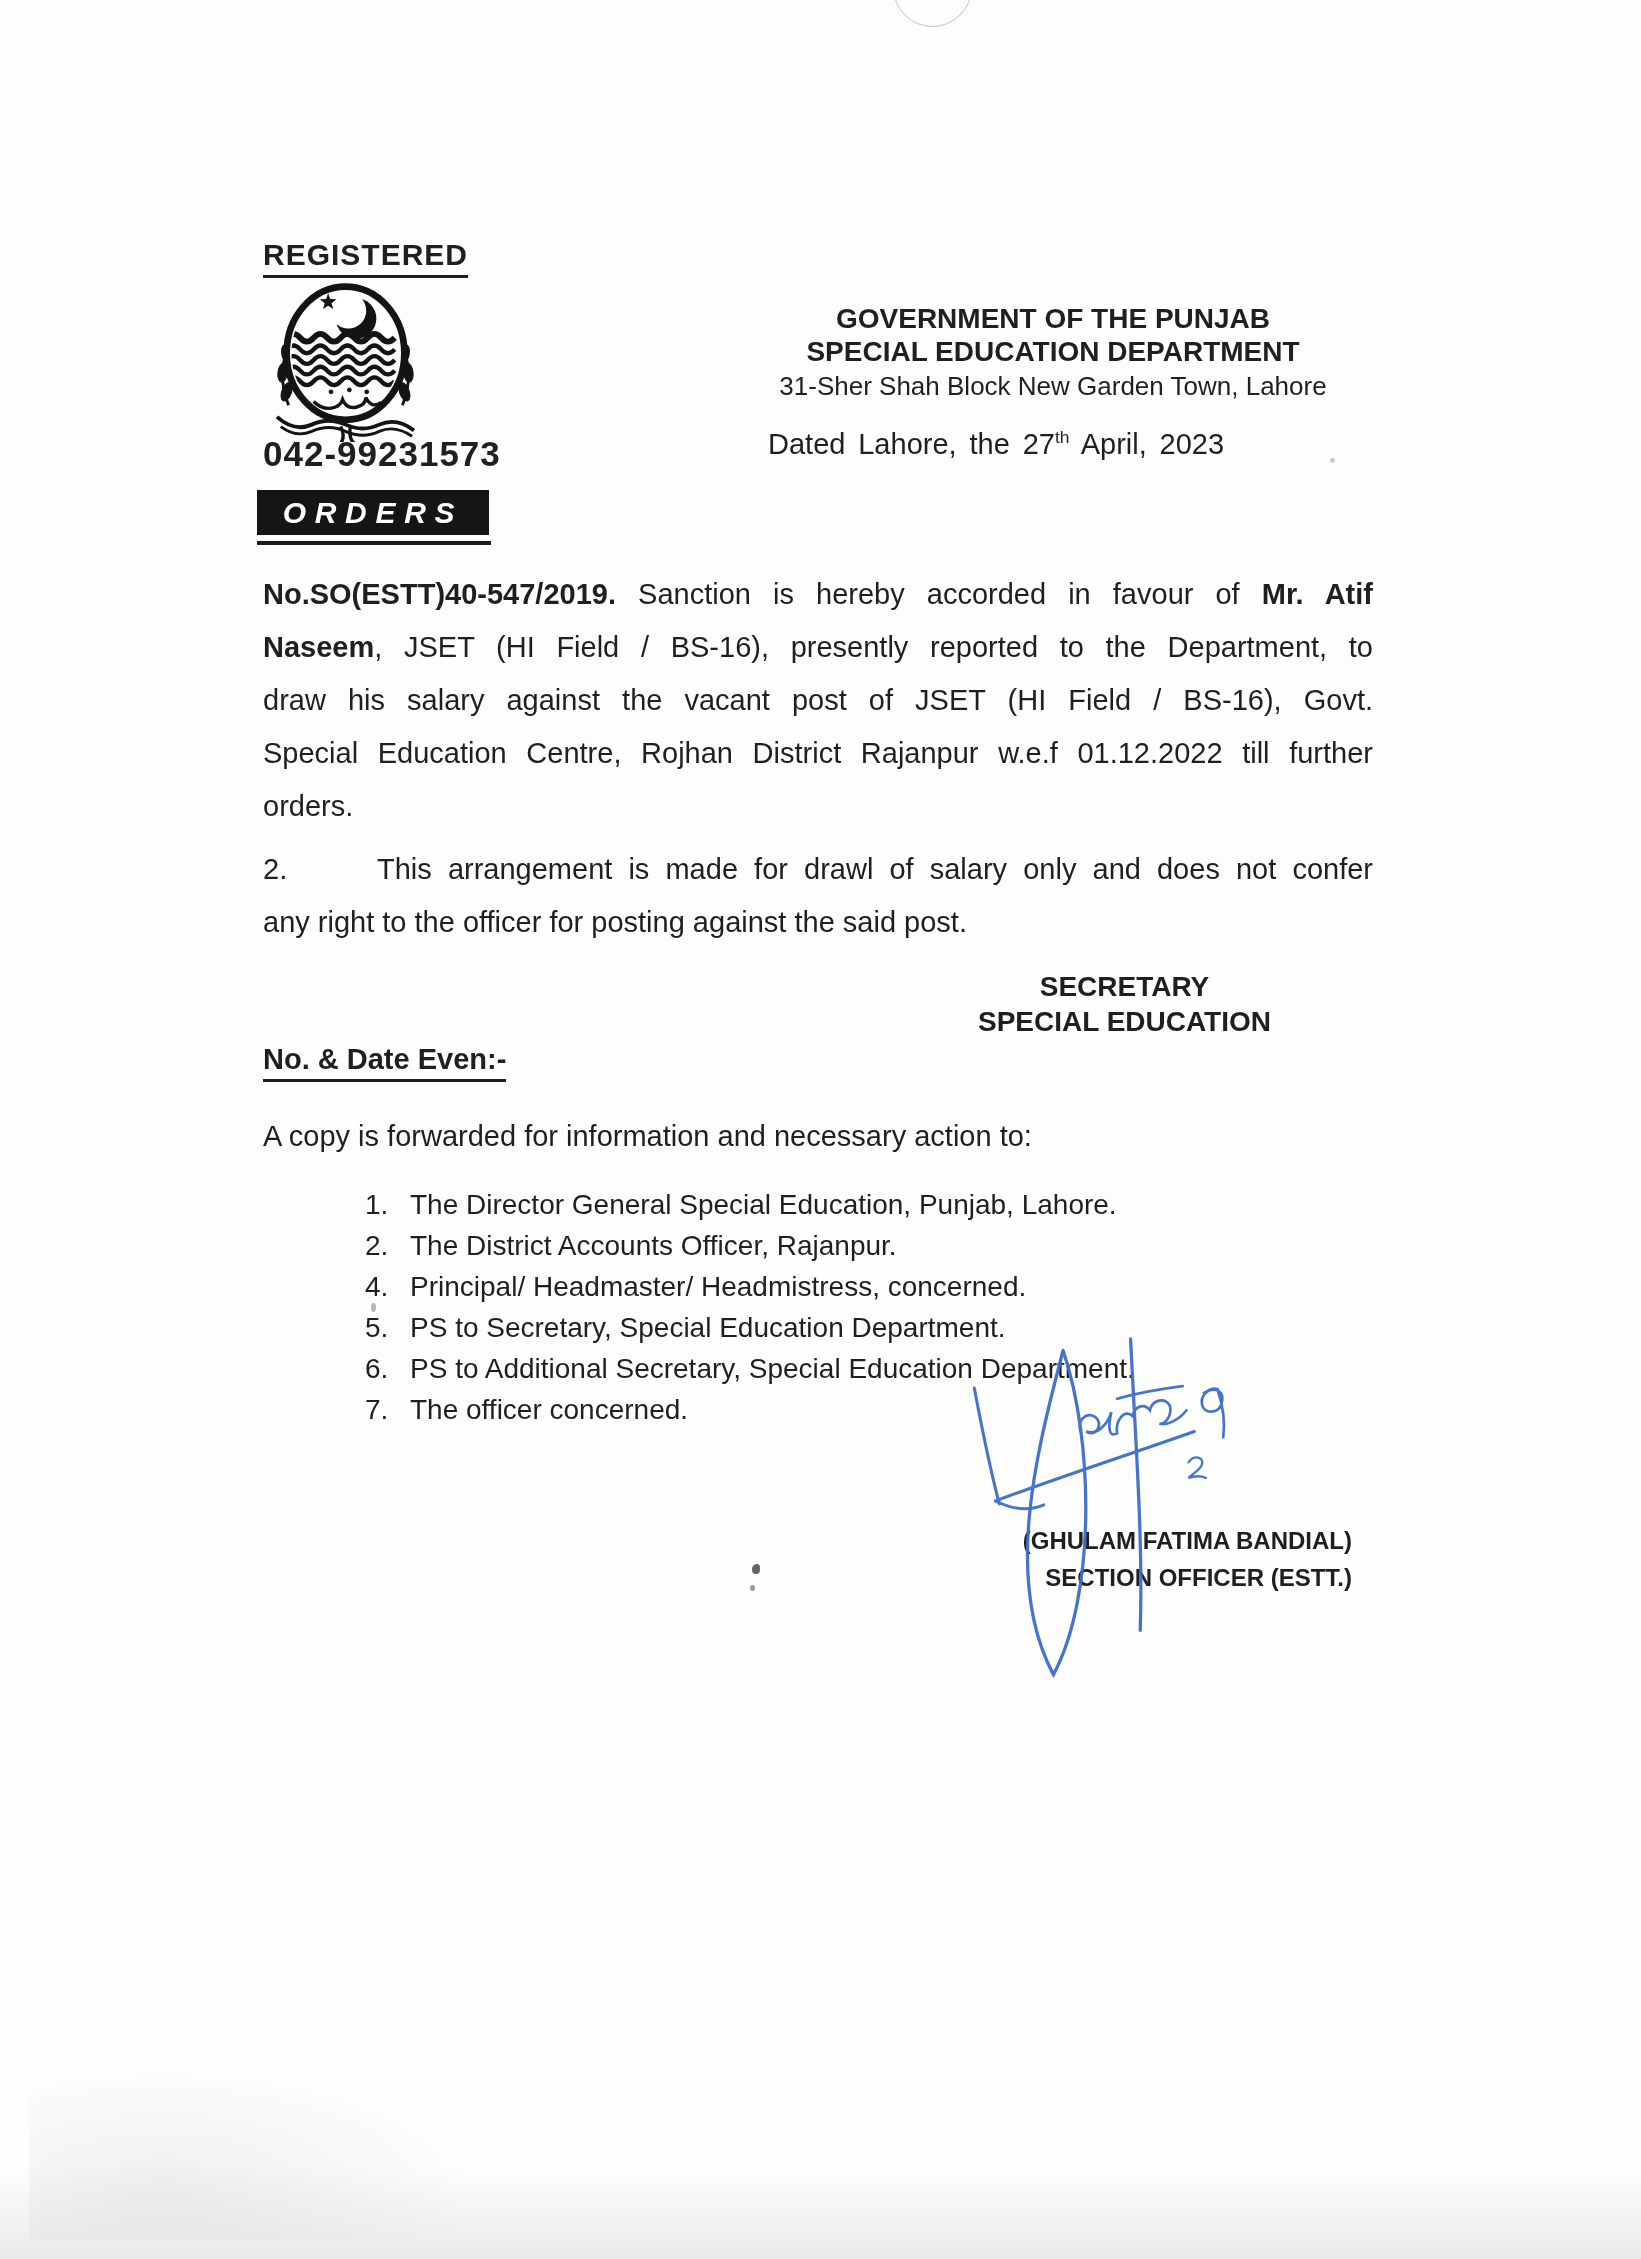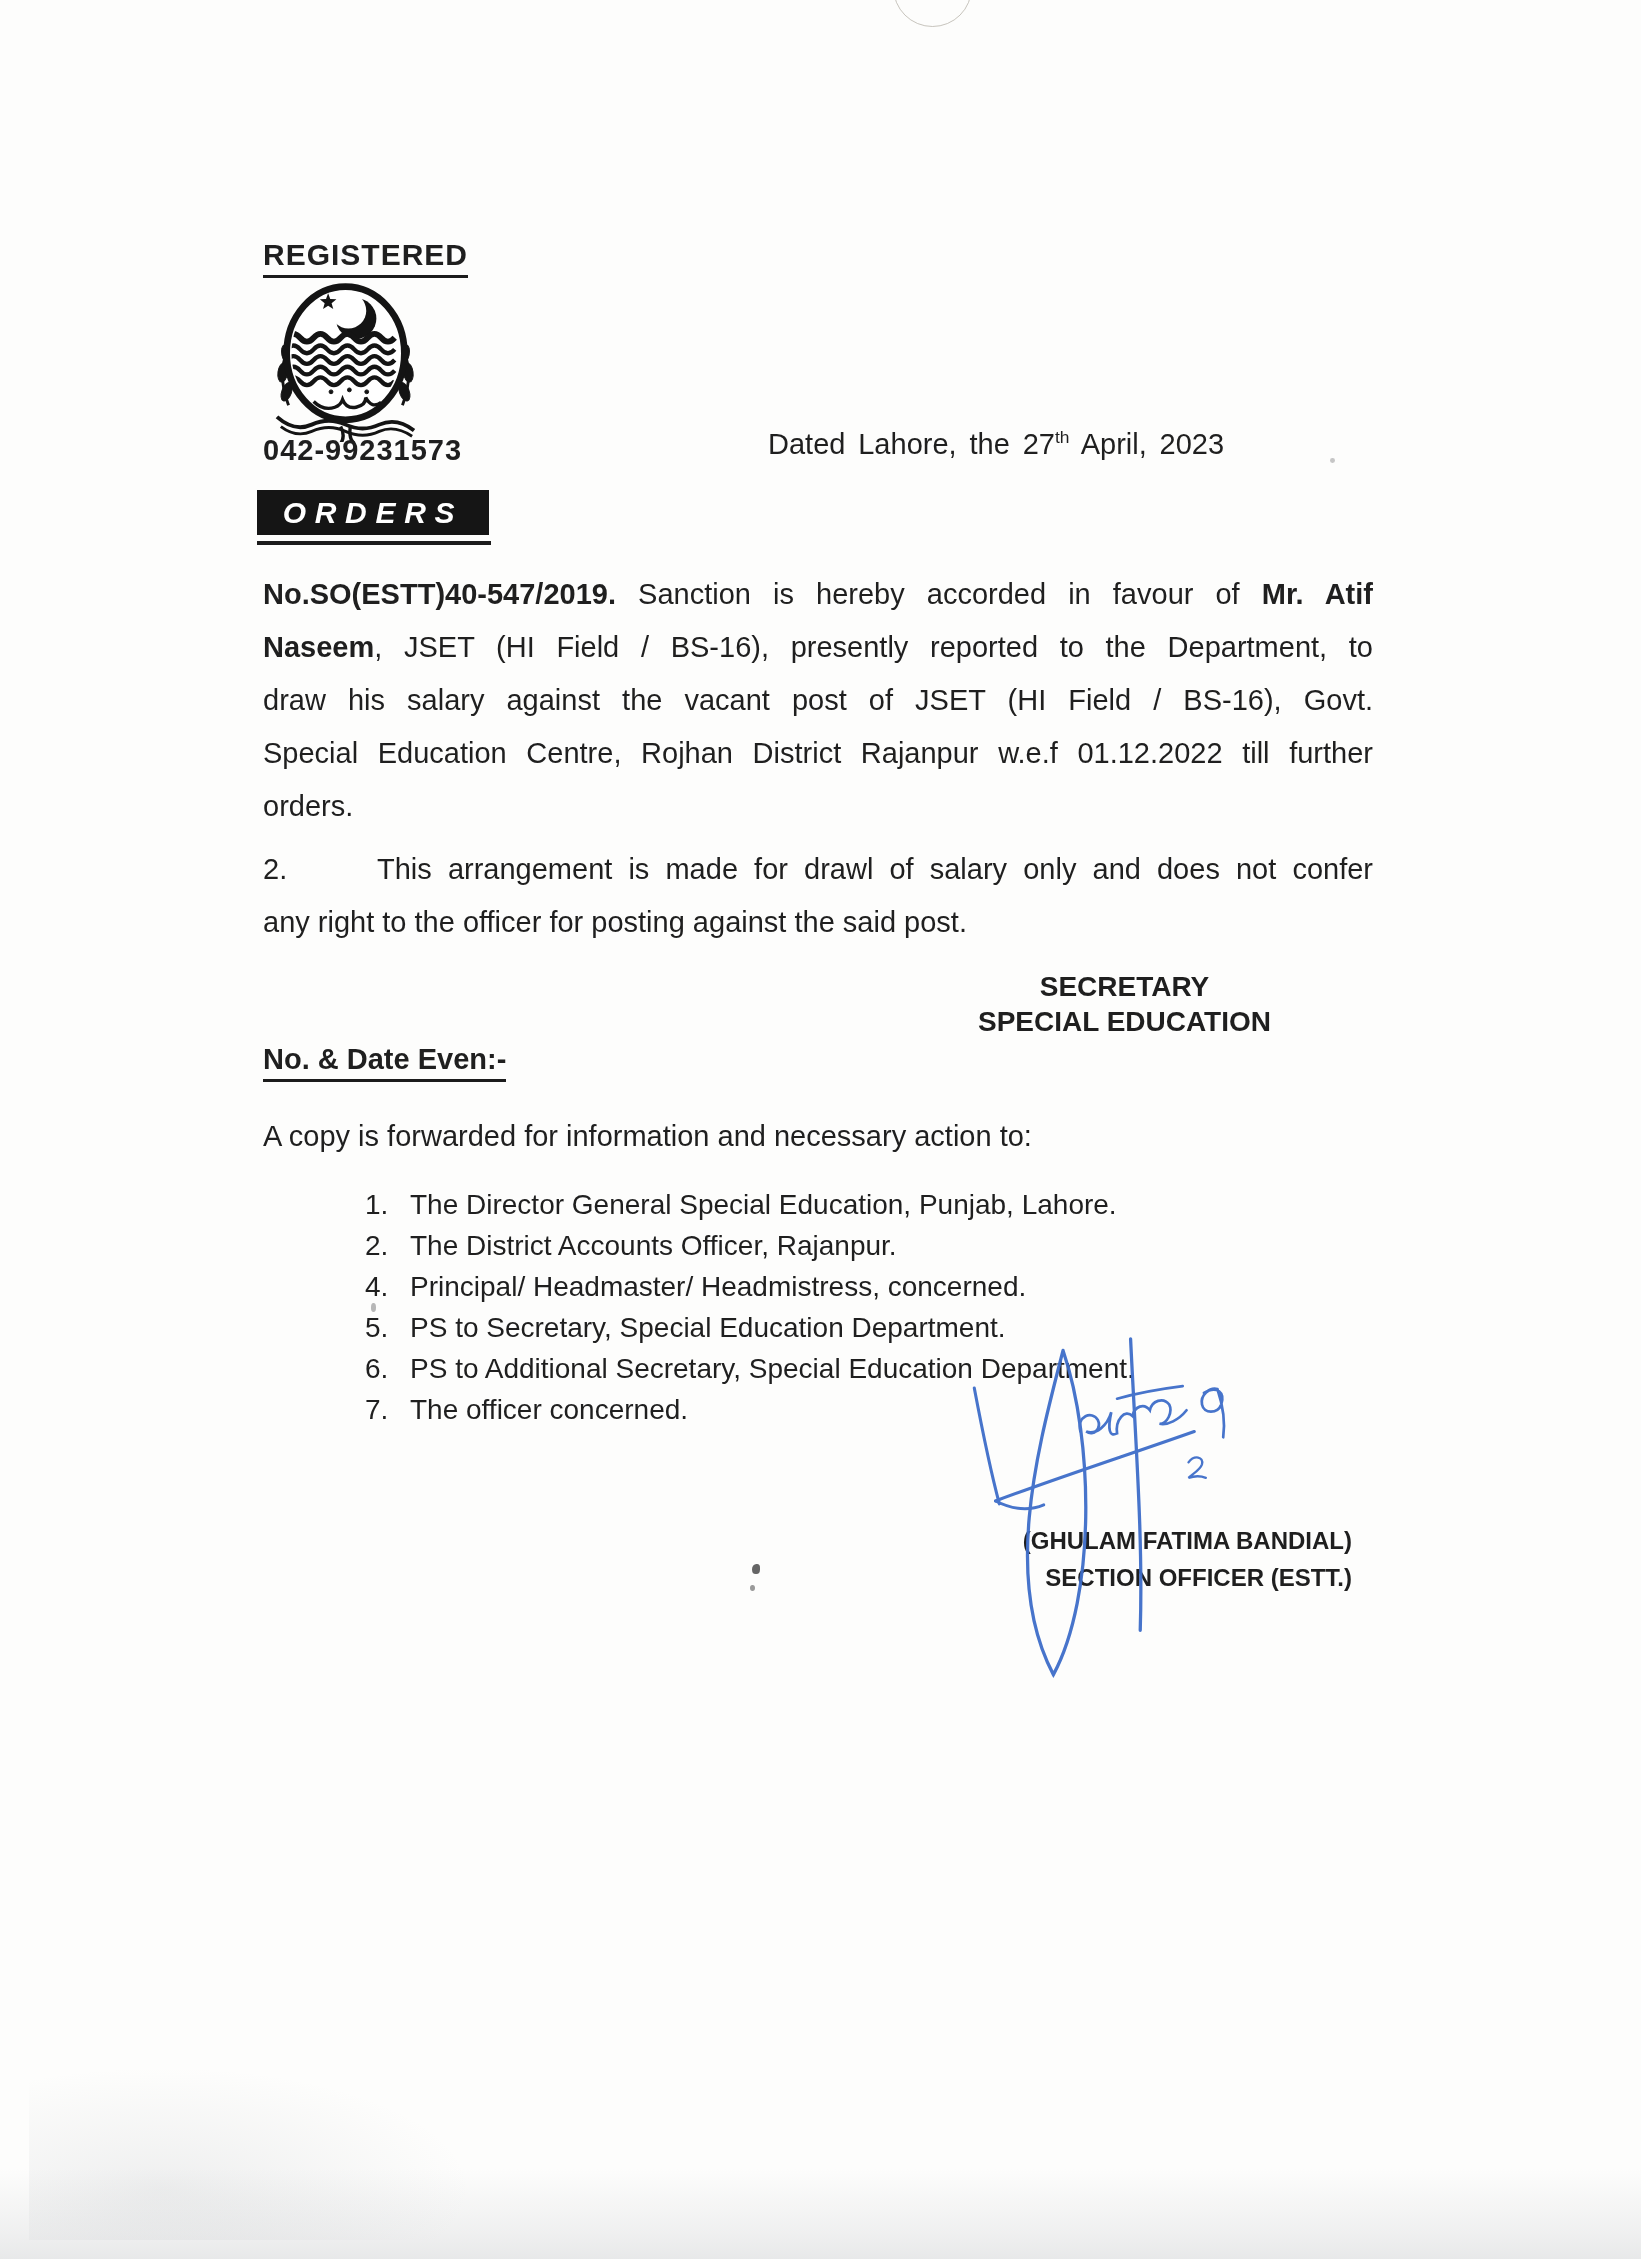--- a/index.html
+++ b/index.html
@@ -7,21 +7,21 @@
         font-family:"Liberation Sans","DejaVu Sans",sans-serif;color:#1f1f1f;}
   .abs{position:absolute;}
 
   
   .punch{left:893px;top:-52px;width:77px;height:77px;border:1.9px solid #b9b5ad;border-radius:50%;opacity:.8;}
 
   
   .registered{left:263px;top:238px;font-size:30px;font-weight:bold;letter-spacing:1px;
               border-bottom:3.9px solid #1c1c1c;padding-bottom:2.9px;}
   .logo{left:273px;top:276px;width:145px;height:166px;}
-  .phone{left:263px;top:434px;font-size:29px;font-weight:bold;letter-spacing:1px;}
+  .phone{left:263px;top:434px;font-size:35px;font-weight:bold;letter-spacing:1px;}
   .orders-box{left:257px;top:490px;width:232px;height:45px;background:#151515;color:#fff;
               font-style:italic;font-weight:bold;font-size:30px;letter-spacing:8.7px;
               text-align:center;line-height:45px;}
   .orders-underline{left:257px;top:541px;width:234px;height:3.9px;background:#1c1c1c;}
 
   
   .header-block{left:768px;top:302px;width:570px;text-align:center;}
   .hline{font-size:28px;font-weight:bold;line-height:33px;}
   .addr{font-size:26px;line-height:29px;margin-top:3.9px;font-weight:normal;}
   .dated{left:768px;top:427px;width:570px;text-align:left;font-size:29px;word-spacing:4.8px;}
@@ -117,20 +117,25 @@
         <circle cx="79" cy="118" r="2"></circle>
         <circle cx="97" cy="120" r="2"></circle>
     </g>
   </svg>
 
   <div class="abs phone">042-99231573</div>
 
   <div class="abs orders-box">ORDERS</div>
   <div class="abs orders-underline"></div>
 
+  <div class="abs header-block">
+    <div class="hline">GOVERNMENT OF THE PUNJAB</div>
+    <div class="hline">SPECIAL EDUCATION DEPARTMENT</div>
+    <div class="addr">31-Sher Shah Block New Garden Town, Lahore</div>
+  </div>
   <div class="abs dated"><span>Dated Lahore, the 27</span><sup>th</sup><span> April, 2023</span></div>
 
   <div class="abs body-text">
     <div class="jline"><b>No.SO(ESTT)40-547/2019.</b><span> Sanction is hereby accorded in favour of </span><b>Mr. Atif</b></div>
     <div class="jline"><b>Naseem</b><span>, JSET (HI Field / BS-16), presently reported to the Department, to</span></div>
     <div class="jline">draw his salary against the vacant post of JSET (HI Field / BS-16), Govt.</div>
     <div class="jline">Special Education Centre, Rojhan District Rajanpur w.e.f 01.12.2022 till further</div>
     <div class="pline">orders.</div>
     <div class="para2">
       <div class="para2-first"><span class="para2-num">2.</span><span>This arrangement is made for drawl of salary only and does not confer</span></div>

